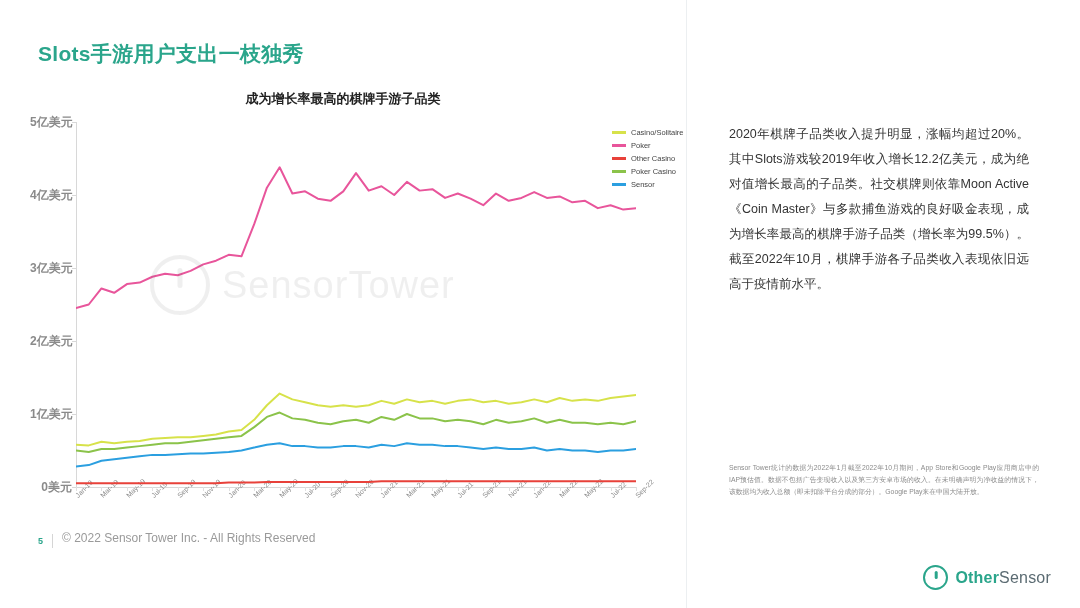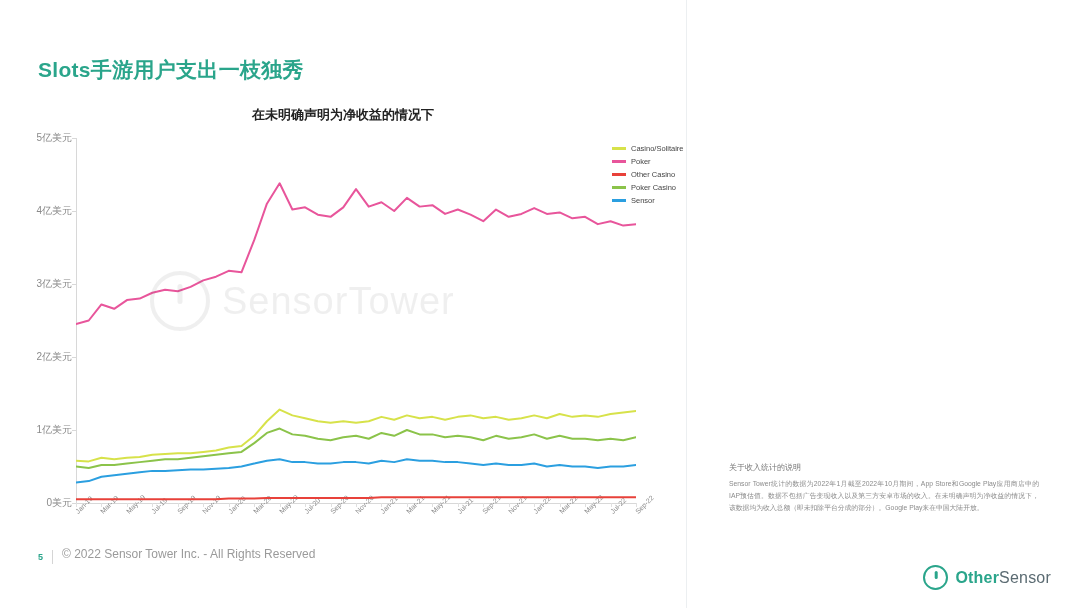--- a/index.html
+++ b/index.html
@@ -7,21 +7,21 @@
     width:1080px; height:608px;
     background:#ffffff;
     font-family:"Liberation Sans", sans-serif;
     color:#333;
     overflow:hidden;
   }
   .page { position:relative; width:1080px; height:608px; }
 
   
   .left {
-    position:absolute; left:0; top:16px; width:686px; height:568px;
+    position:absolute; left:0; top:0; width:686px; height:568px;
     background:#ffffff;
   }
   .right {
     position:absolute; left:686px; top:0; width:394px; height:608px;
     background:#ffffff;
     border-left:1px solid #eceff1;
   }
 
   .slide-title {
     position:absolute; left:38px; top:40px;
@@ -45,22 +45,23 @@
   .axis-line-y {
     position:absolute; left:46px; top:10px; width:1px; height:365px;
     background:#d8d8d8;
   }
   .axis-line-x {
     position:absolute; left:46px; top:375px; width:560px; height:1px;
     background:#d8d8d8;
   }
   .ylab {
     position:absolute; right:608px; width:42px; text-align:right;
-    font-size:10px; color:#8a8a8a; transform:translateY(-50%);
+    font-size:12px; color:#8a8a8a; transform:translateY(-50%);
     white-space:nowrap;
+    font-weight:bold;
   }
   .ytick { position:absolute; left:42px; width:5px; height:1px; background:#d8d8d8; }
 
   .xlab {
     position:absolute; font-size:7px; color:#8a8a8a;
     transform-origin:left top; transform:rotate(-45deg);
     white-space:nowrap;
   }
   .xtick { position:absolute; top:375px; width:1px; height:4px; background:#e0e0e0; }
 
@@ -133,21 +134,21 @@
 </style>
 </head>
 <body>
 
 <div class="page">
 
   <div class="left">
 
     <div class="slide-title">Slots手游用户支出一枝独秀</div>
 
-    <div class="chart-title">在未明确声明为净收益的情况下</div>
+    <div class="chart-title">成为增长率最高的棋牌手游子品类</div>
 
     <div class="chart-wrap">
       <div class="axis-line-y"></div>
       <div class="axis-line-x"></div>
       <div id="y-labels">
           <div class="ylab" style="top: 375px;">0美元</div>
           <div class="ytick" style="top: 375px;"></div>
           <div class="ylab" style="top: 302px;">1亿美元</div>
           <div class="ytick" style="top: 302px;"></div>
           <div class="ylab" style="top: 229px;">2亿美元</div>
@@ -243,23 +244,23 @@
           <span class="legend-label">Sensor</span>
         </div>
       </div>
 
     <div class="footer-page">5</div>
     <div class="footer-rule"></div>
     <div class="footer-copy">© 2022 Sensor Tower Inc. - All Rights Reserved</div>
   </div>
 
   <div class="right">
+    <div class="body-text">2020年棋牌子品类收入提升明显，涨幅均超过20%。其中Slots游戏较2019年收入增长12.2亿美元，成为绝对值增长最高的子品类。社交棋牌则依靠Moon Active《Coin Master》与多款捕鱼游戏的良好吸金表现，成为增长率最高的棋牌手游子品类（增长率为99.5%）。截至2022年10月，棋牌手游各子品类收入表现依旧远高于疫情前水平。</div>
 
     <div class="note">
-      <div class="note-title">关于收入统计的说明</div>
       <div class="note-body">Sensor Tower统计的数据为2022年1月截至2022年10月期间，App Store和Google Play应用商店中的IAP预估值。数据不包括广告变现收入以及第三方安卓市场的收入。在未明确声明为净收益的情况下，该数据均为收入总额（即未扣除平台分成的部分）。Google Play来在中国大陆开放。</div>
     </div>
 
     <div class="brand">
       <div class="brand-mark"></div>
       <div class="brand-text"><b>Other</b><span>Sensor</span></div>
     </div>
   </div>
 
 </div>

